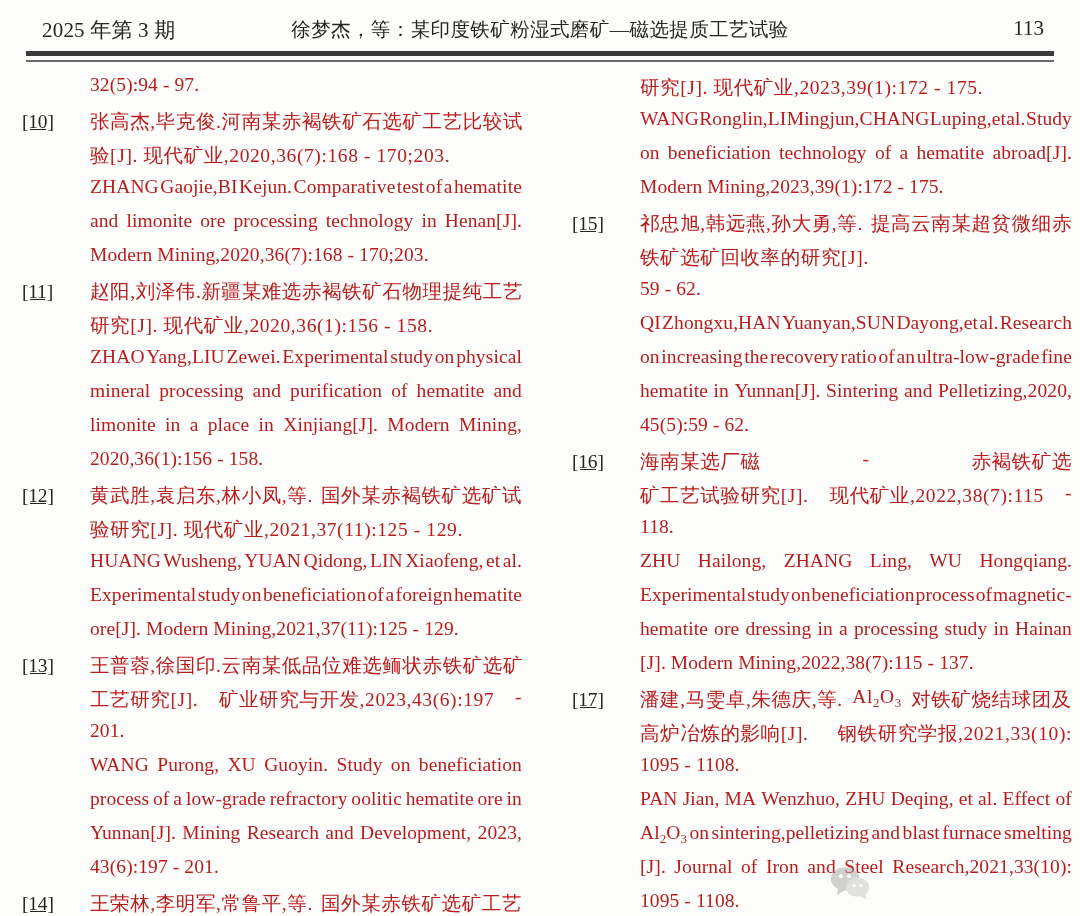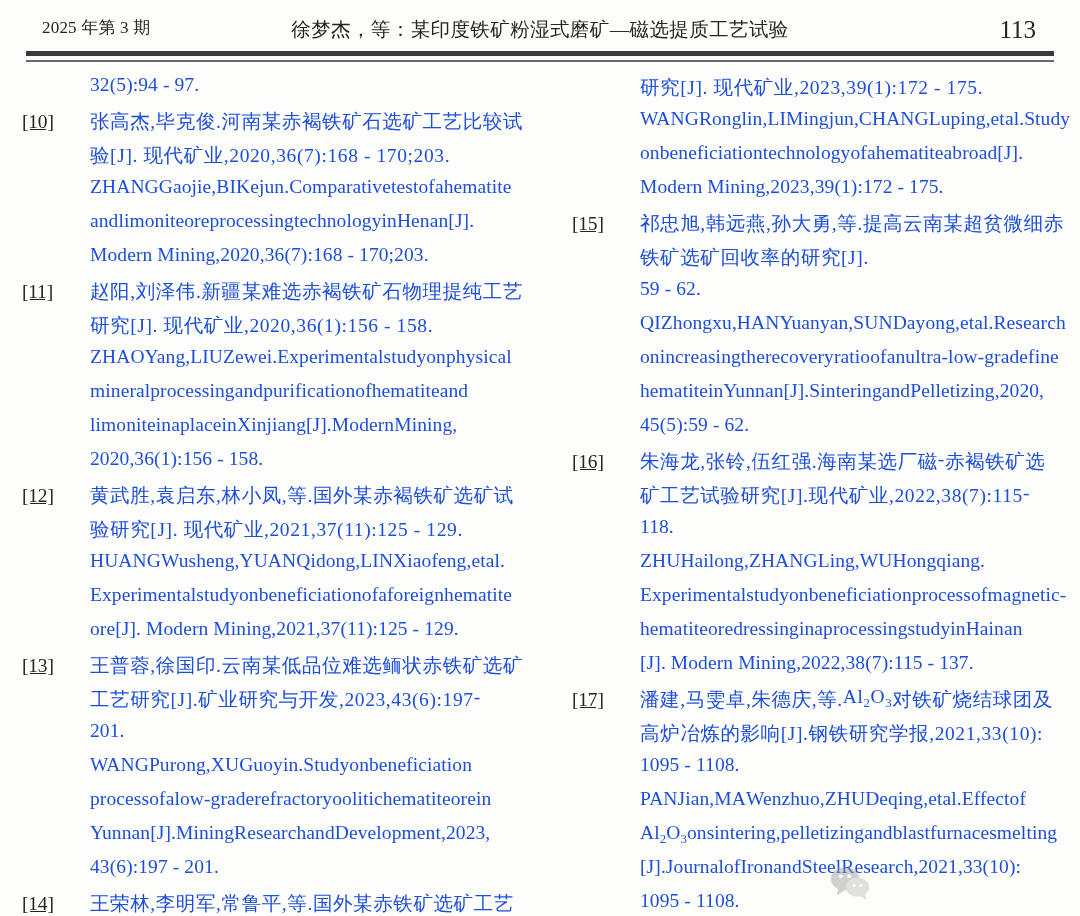--- a/index.html
+++ b/index.html
@@ -28,39 +28,39 @@
     top: 16px;
     left: 0;
     right: 0;
     height: 34px;
     display: flex;
     align-items: baseline;
   }
   .runhead-issue {
     position: absolute;
     left: 42px;
-    font-size: 17px;
+    font-size: 21px;
     letter-spacing: 0.2px;
     white-space: nowrap;
     color: #262323;
   }
   .runhead-title {
     position: absolute;
     left: 0;
     right: 0;
     text-align: center;
     font-size: 19.5px;
     letter-spacing: 0.4px;
     white-space: nowrap;
     color: #262323;
   }
   .runhead-folio {
     position: absolute;
-    right: 44px;
-    font-size: 25px;
+    right: 36px;
+    font-size: 21px;
     color: #262323;
     margin-left: 8px;
   }
 
   .rule-thick {
     position: absolute;
     left: 26px;
     right: 26px;
     top: 51px;
     height: 5px;
@@ -107,27 +107,27 @@
     flex: 0 0 68px;
     font-size: 19.5px;
     color: #262323;
     letter-spacing: -0.2px;
     text-decoration: underline;
   }
   .tag.empty { visibility: hidden; }
   .txt {
     flex: 1 1 auto;
     font-size: 19.5px;
-    color: #1d4ed8;
+    color: #b91c1c;
     letter-spacing: 0.1px;
   }
   
   .txt.j {
     display: flex;
-    justify-content: flex-start;
+    justify-content: space-between;
   }
   .txt.j > span { display: inline-block; }
   .txt.cjk { letter-spacing: 0.6px; }
   .txt sub { font-size: 0.66em; vertical-align: -0.28em; }
 
   
   .watermark {
     position: absolute;
     left: 700px;
     top: 866px;
@@ -474,21 +474,20 @@
           </div>
           <div class="refline">
             <span class="tag empty">&nbsp;</span>
             <span class="txt">45(5):59 - 62.</span>
           </div>
         </div>
         <div class="ref">
           <div class="refline">
             <span class="tag">[16]</span>
             <span class="txt j cjk">
-              <span>朱海龙,张铃,伍红强.</span>
               <span>海南某选厂磁</span>
               <span>-</span>
               <span>赤褐铁矿选</span>
             </span>
           </div>
           <div class="refline">
             <span class="tag empty">&nbsp;</span>
             <span class="txt j cjk">
               <span>矿工艺试验研究[J].</span>
               <span>现代矿业,2022,38(7):115</span>

